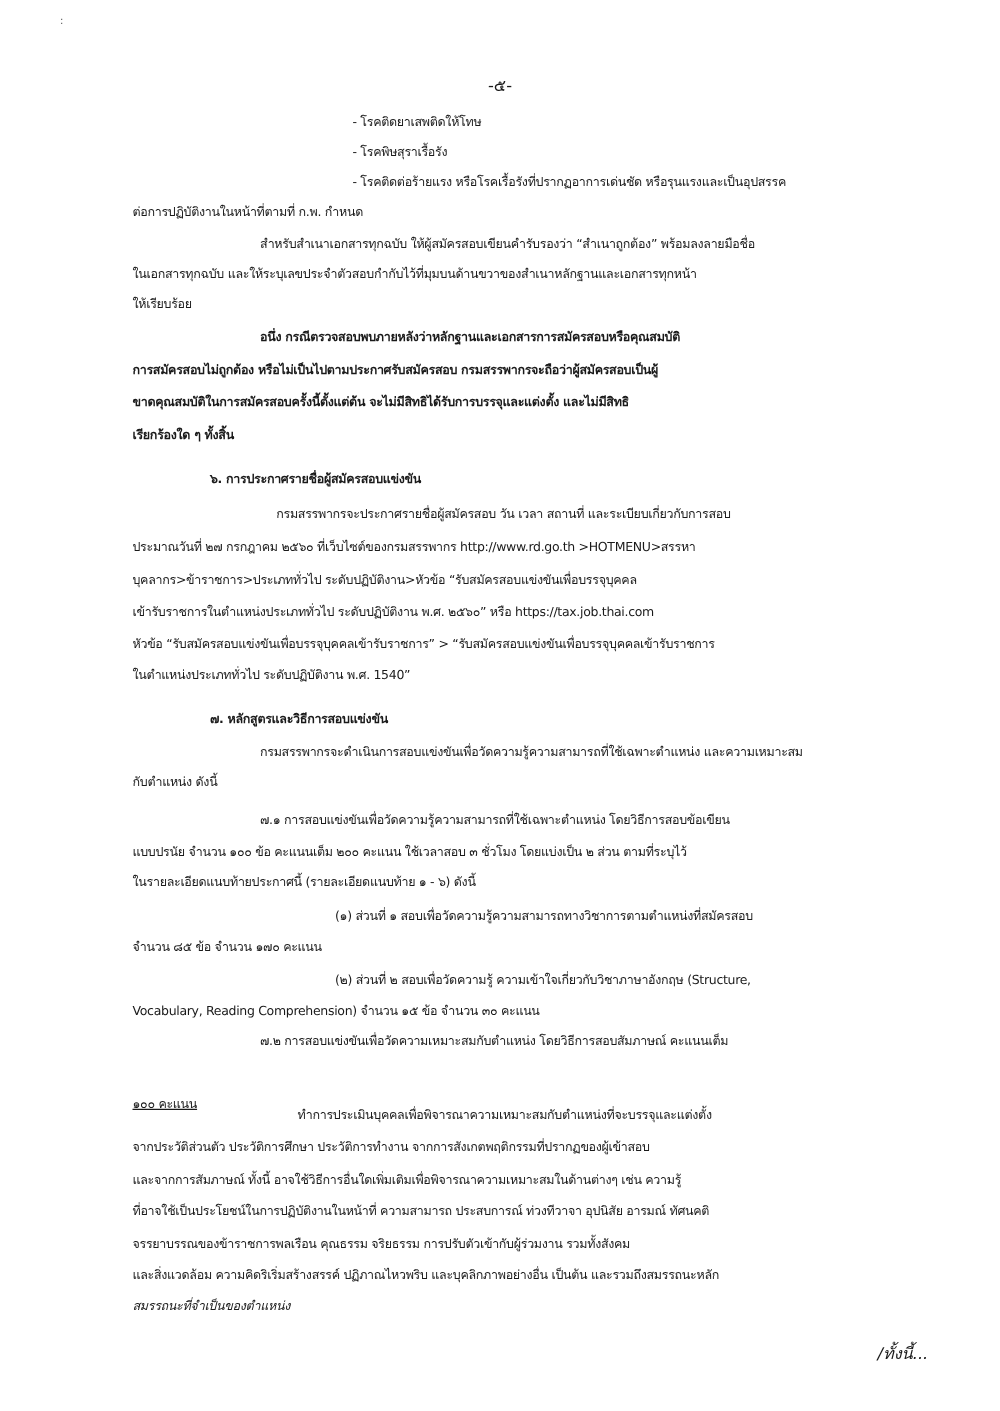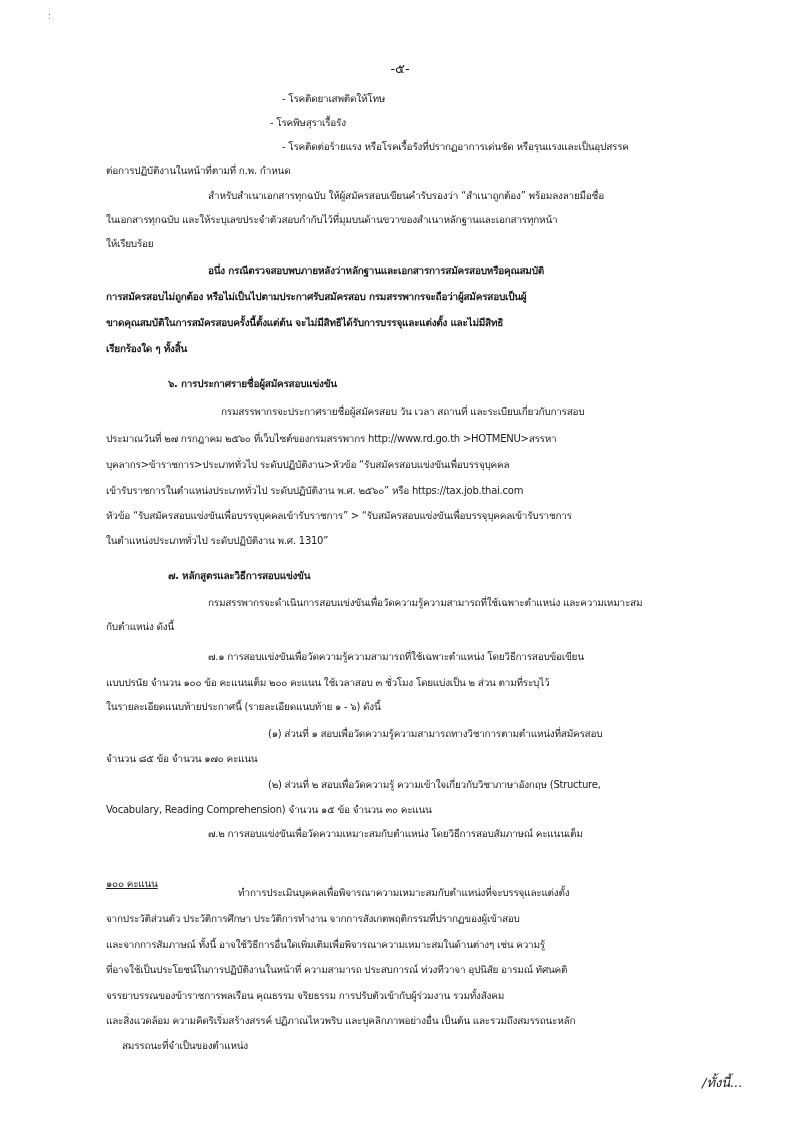--- a/index.html
+++ b/index.html
@@ -13,51 +13,51 @@
   .next { position:absolute; left:702px; top:1072px; font-size:13px; font-style:italic; }
 </style>
 </head>
 <body>
 
 <div class="page">
   <div class="mark">:</div>
   <div class="pagenum">-๕-</div>
   <div id="body-lines">
       <div class="line" style="left: 282px; top: 90px;">- โรคติดยาเสพติดให้โทษ</div>
-      <div class="line" style="left: 270px; top: 114px;">- โรคพิษสุราเรื้อรัง</div>
+      <div class="line" style="left: 282px; top: 114px;">- โรคพิษสุราเรื้อรัง</div>
       <div class="line" style="left: 282px; top: 138px;">- โรคติดต่อร้ายแรง หรือโรคเรื้อรังที่ปรากฏอาการเด่นชัด หรือรุนแรงและเป็นอุปสรรค</div>
       <div class="line" style="left: 106px; top: 162px;">ต่อการปฏิบัติงานในหน้าที่ตามที่ ก.พ. กำหนด</div>
       <div class="line" style="left: 208px; top: 187px;">สำหรับสำเนาเอกสารทุกฉบับ ให้ผู้สมัครสอบเขียนคำรับรองว่า “สำเนาถูกต้อง” พร้อมลงลายมือชื่อ</div>
       <div class="line" style="left: 106px; top: 211px;">ในเอกสารทุกฉบับ และให้ระบุเลขประจำตัวสอบกำกับไว้ที่มุมบนด้านขวาของสำเนาหลักฐานและเอกสารทุกหน้า</div>
       <div class="line" style="left: 106px; top: 235px;">ให้เรียบร้อย</div>
       <div class="line b" style="left: 208px; top: 262px;">อนึ่ง กรณีตรวจสอบพบภายหลังว่าหลักฐานและเอกสารการสมัครสอบหรือคุณสมบัติ</div>
       <div class="line b" style="left: 106px; top: 288px;">การสมัครสอบไม่ถูกต้อง หรือไม่เป็นไปตามประกาศรับสมัครสอบ กรมสรรพากรจะถือว่าผู้สมัครสอบเป็นผู้</div>
       <div class="line b" style="left: 106px; top: 314px;">ขาดคุณสมบัติในการสมัครสอบครั้งนี้ตั้งแต่ต้น จะไม่มีสิทธิได้รับการบรรจุและแต่งตั้ง และไม่มีสิทธิ</div>
       <div class="line b" style="left: 106px; top: 340px;">เรียกร้องใด ๆ ทั้งสิ้น</div>
       <div class="line b" style="left: 168px; top: 375px;">๖. การประกาศรายชื่อผู้สมัครสอบแข่งขัน</div>
       <div class="line" style="left: 208px; top: 403px; margin-left: 13px;">กรมสรรพากรจะประกาศรายชื่อผู้สมัครสอบ วัน เวลา สถานที่ และระเบียบเกี่ยวกับการสอบ</div>
       <div class="line" style="left: 106px; top: 430px;">ประมาณวันที่ ๒๗ กรกฎาคม ๒๕๖๐ ที่เว็บไซต์ของกรมสรรพากร http://www.rd.go.th &gt;HOTMENU&gt;สรรหา</div>
       <div class="line" style="left: 106px; top: 456px;">บุคลากร&gt;ข้าราชการ&gt;ประเภททั่วไป ระดับปฏิบัติงาน&gt;หัวข้อ “รับสมัครสอบแข่งขันเพื่อบรรจุบุคคล</div>
       <div class="line" style="left: 106px; top: 482px;">เข้ารับราชการในตำแหน่งประเภททั่วไป ระดับปฏิบัติงาน พ.ศ. ๒๕๖๐” หรือ https://tax.job.thai.com</div>
       <div class="line" style="left: 106px; top: 507px;">หัวข้อ “รับสมัครสอบแข่งขันเพื่อบรรจุบุคคลเข้ารับราชการ” &gt; “รับสมัครสอบแข่งขันเพื่อบรรจุบุคคลเข้ารับราชการ</div>
-      <div class="line" style="left: 106px; top: 532px;">ในตำแหน่งประเภททั่วไป ระดับปฏิบัติงาน พ.ศ. 1310”</div>
+      <div class="line" style="left: 106px; top: 532px;">ในตำแหน่งประเภททั่วไป ระดับปฏิบัติงาน พ.ศ. 1540”</div>
       <div class="line b" style="left: 168px; top: 567px;">๗. หลักสูตรและวิธีการสอบแข่งขัน</div>
       <div class="line" style="left: 208px; top: 594px;">กรมสรรพากรจะดำเนินการสอบแข่งขันเพื่อวัดความรู้ความสามารถที่ใช้เฉพาะตำแหน่ง และความเหมาะสม</div>
       <div class="line" style="left: 106px; top: 618px;">กับตำแหน่ง ดังนี้</div>
       <div class="line" style="left: 208px; top: 648px;">๗.๑ การสอบแข่งขันเพื่อวัดความรู้ความสามารถที่ใช้เฉพาะตำแหน่ง โดยวิธีการสอบข้อเขียน</div>
       <div class="line" style="left: 106px; top: 674px;">แบบปรนัย จำนวน ๑๐๐ ข้อ คะแนนเต็ม ๒๐๐ คะแนน ใช้เวลาสอบ ๓ ชั่วโมง โดยแบ่งเป็น ๒ ส่วน ตามที่ระบุไว้</div>
       <div class="line" style="left: 106px; top: 698px;">ในรายละเอียดแนบท้ายประกาศนี้ (รายละเอียดแนบท้าย ๑ - ๖) ดังนี้</div>
       <div class="line" style="left: 268px; top: 725px;">(๑) ส่วนที่ ๑ สอบเพื่อวัดความรู้ความสามารถทางวิชาการตามตำแหน่งที่สมัครสอบ</div>
       <div class="line" style="left: 106px; top: 750px;">จำนวน  ๘๕ ข้อ จำนวน ๑๗๐ คะแนน</div>
       <div class="line" style="left: 268px; top: 776px;">(๒) ส่วนที่ ๒ สอบเพื่อวัดความรู้ ความเข้าใจเกี่ยวกับวิชาภาษาอังกฤษ (Structure,</div>
       <div class="line" style="left: 106px; top: 801px;">Vocabulary, Reading Comprehension) จำนวน ๑๕ ข้อ จำนวน ๓๐ คะแนน</div>
       <div class="line" style="left: 208px; top: 825px;">๗.๒ การสอบแข่งขันเพื่อวัดความเหมาะสมกับตำแหน่ง โดยวิธีการสอบสัมภาษณ์ คะแนนเต็ม</div>
       <div class="line" style="left: 106px; top: 875px; text-decoration: underline;">๑๐๐ คะแนน</div>
       <div class="line" style="left: 238px; top: 884px;">ทำการประเมินบุคคลเพื่อพิจารณาความเหมาะสมกับตำแหน่งที่จะบรรจุและแต่งตั้ง</div>
       <div class="line" style="left: 106px; top: 910px;">จากประวัติส่วนตัว ประวัติการศึกษา ประวัติการทำงาน จากการสังเกตพฤติกรรมที่ปรากฏของผู้เข้าสอบ</div>
       <div class="line" style="left: 106px; top: 936px;">และจากการสัมภาษณ์ ทั้งนี้ อาจใช้วิธีการอื่นใดเพิ่มเติมเพื่อพิจารณาความเหมาะสมในด้านต่างๆ เช่น ความรู้</div>
       <div class="line" style="left: 106px; top: 961px;">ที่อาจใช้เป็นประโยชน์ในการปฏิบัติงานในหน้าที่ ความสามารถ ประสบการณ์ ท่วงทีวาจา อุปนิสัย อารมณ์ ทัศนคติ</div>
       <div class="line" style="left: 106px; top: 987px;">จรรยาบรรณของข้าราชการพลเรือน คุณธรรม จริยธรรม การปรับตัวเข้ากับผู้ร่วมงาน รวมทั้งสังคม</div>
       <div class="line" style="left: 106px; top: 1012px;">และสิ่งแวดล้อม ความคิดริเริ่มสร้างสรรค์ ปฏิภาณไหวพริบ และบุคลิกภาพอย่างอื่น เป็นต้น และรวมถึงสมรรถนะหลัก</div>
-      <div class="line" style="left: 122px; top: 1037px;">สมรรถนะที่จำเป็นของตำแหน่ง</div>
+      <div class="line" style="left: 106px; top: 1037px; font-style: italic;">สมรรถนะที่จำเป็นของตำแหน่ง</div>
     </div>
   <div class="next">/ทั้งนี้...</div>
 </div>
 
 </body></html>

